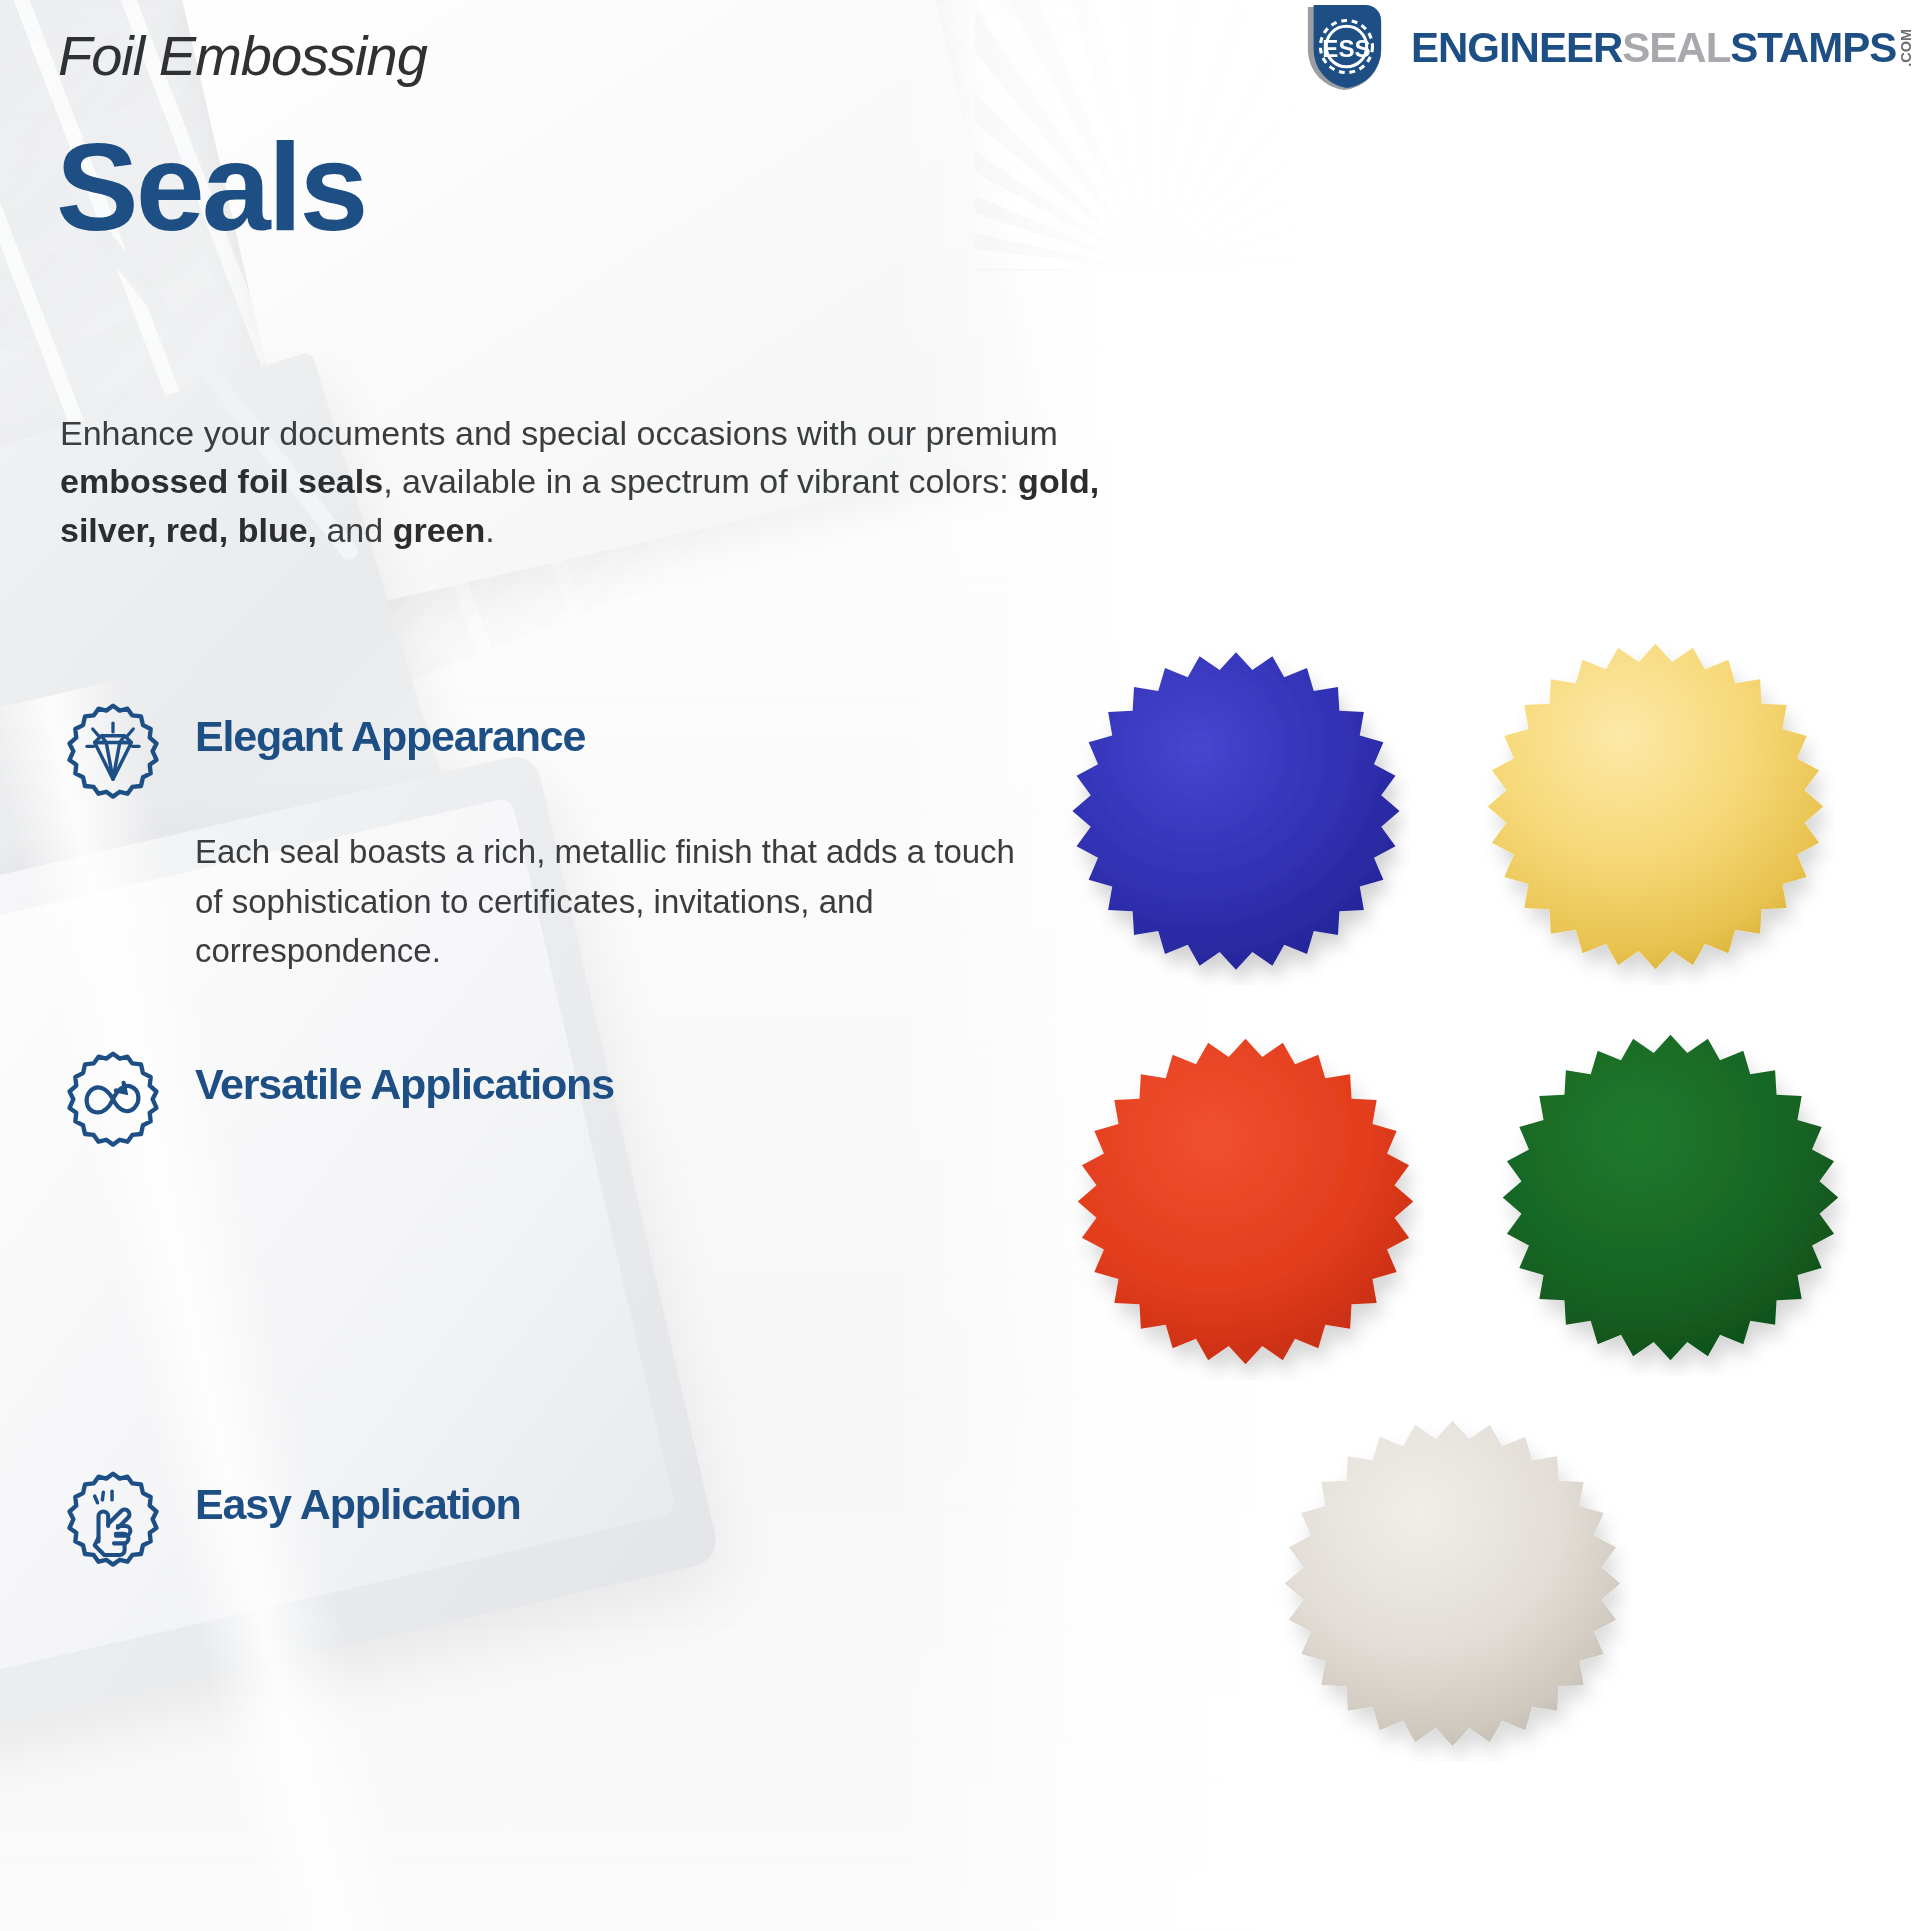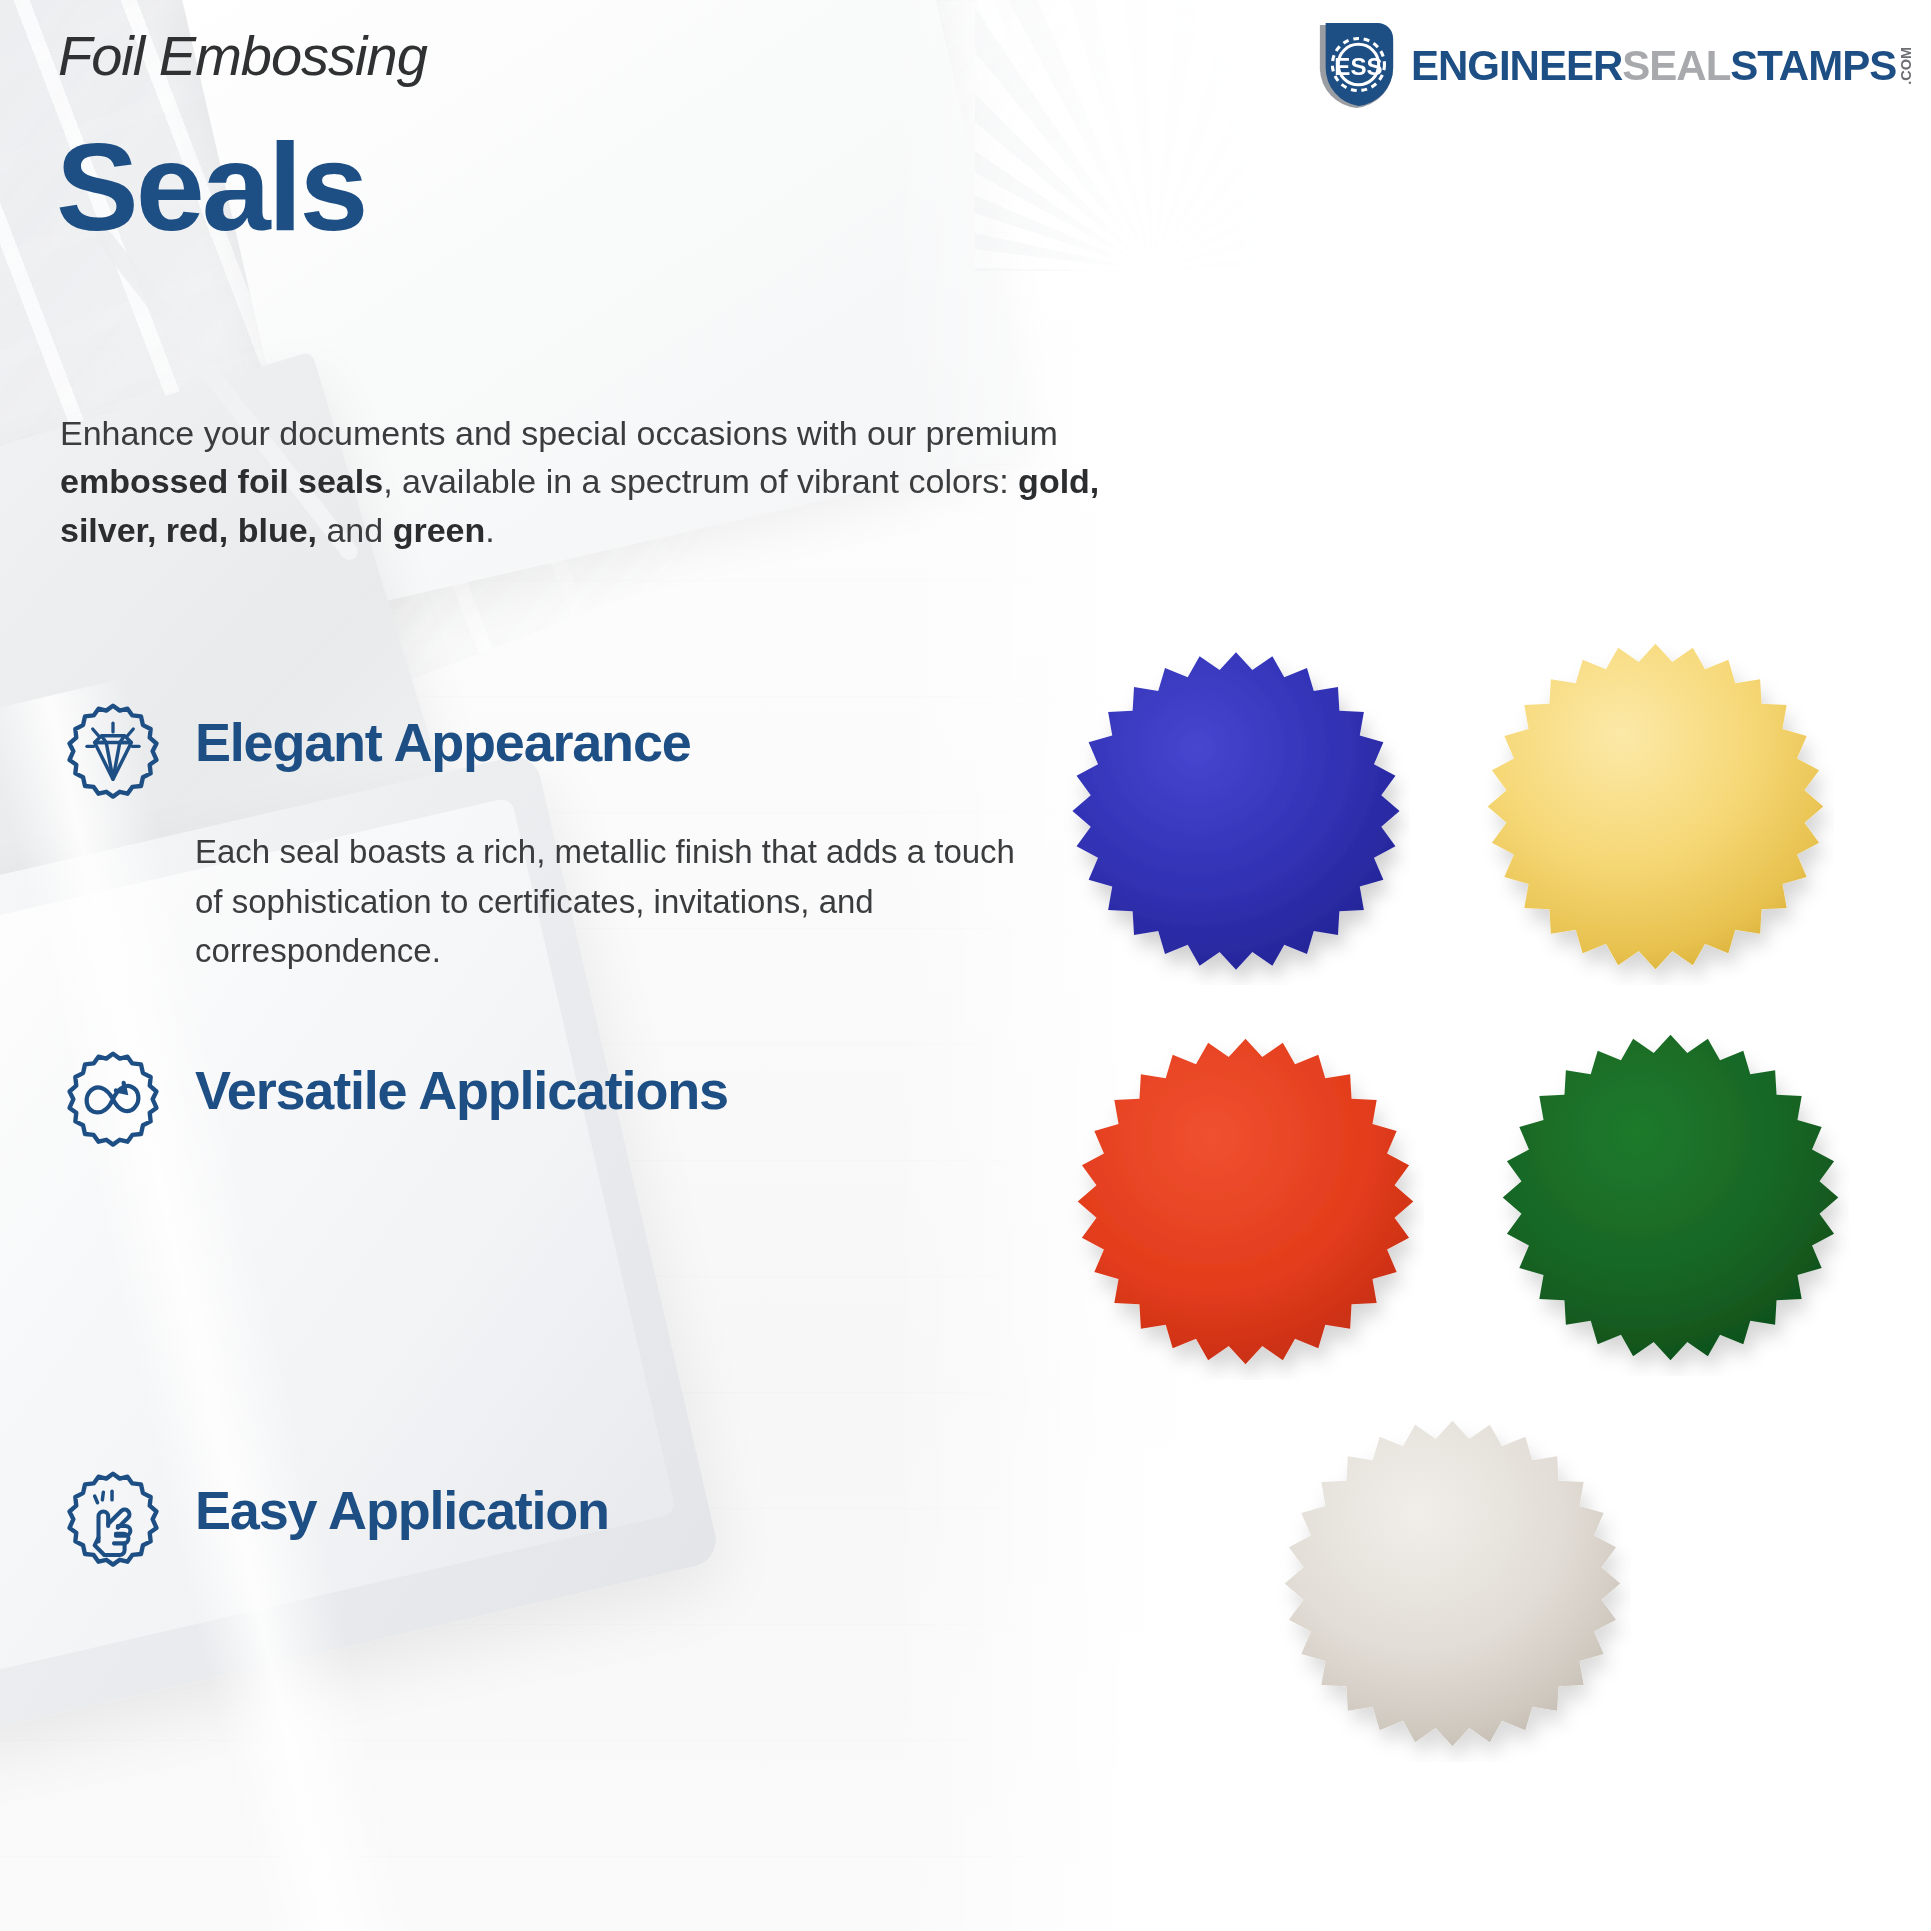--- a/index.html
+++ b/index.html
@@ -90,21 +90,21 @@
     transform:rotate(52deg);
     background:linear-gradient(90deg,rgba(235,237,239,.9),rgba(250,251,252,.6));
     border-radius:8.7px;
   }
   .bg-white-veil{
     position:absolute;right:0;top:0;width:1043px;height:1931px;
     background:linear-gradient(90deg,rgba(255,255,255,0) 0%,rgba(255,255,255,.92) 22%,rgba(255,255,255,1) 48%);
   }
 
   
-  .logo{position:absolute;right:17.4px;top:21px;display:flex;align-items:center;gap:14px;}
+  .logo{position:absolute;right:17.4px;top:3px;display:flex;align-items:center;gap:26px;}
   .logo-shield{position:relative;width:81px;height:89px;flex:0 0 auto;}
   .logo-text{font-weight:bold;font-size:42px;letter-spacing:-1px;line-height:1;display:flex;align-items:flex-end;}
   .lt-a{color:#1d4f85;}
   .lt-b{color:#a7a9ac;}
   .lt-c{color:#1d4f85;}
   .lt-dot{
     color:#6d6e71;font-size:14.5px;font-weight:bold;letter-spacing:0px;
     writing-mode:vertical-rl;transform:rotate(180deg);
     margin-left:2.9px;margin-bottom:1.9px;line-height:1;
   }
@@ -127,21 +127,21 @@
   .intro b{font-weight:bold;color:#2b2d2f;}
 
   
   .feature{position:absolute;left:56px;width:1023px;}
   .f1{top:700px;}
   .f2{top:1048px;}
   .f3{top:1468px;}
   .f-row{display:flex;align-items:flex-start;gap:25px;}
   .badge{width:114px;height:114px;flex:0 0 auto;position:relative;}
   .f-title{
-    font-size:54px;font-weight:bold;color:#1d4f85;letter-spacing:-1.2px;
+    font-size:43px;font-weight:bold;color:#1d4f85;letter-spacing:-1.2px;
     line-height:1.05;padding-top:13.5px;
   }
   .f-body{
     margin-left:139px;margin-top:13px;width:850px;
     font-size:33px;line-height:1.5;color:#3a3c3e;font-weight:300;
   }
 
   
   .seal{position:absolute;}
   .seal svg{display:block;}

